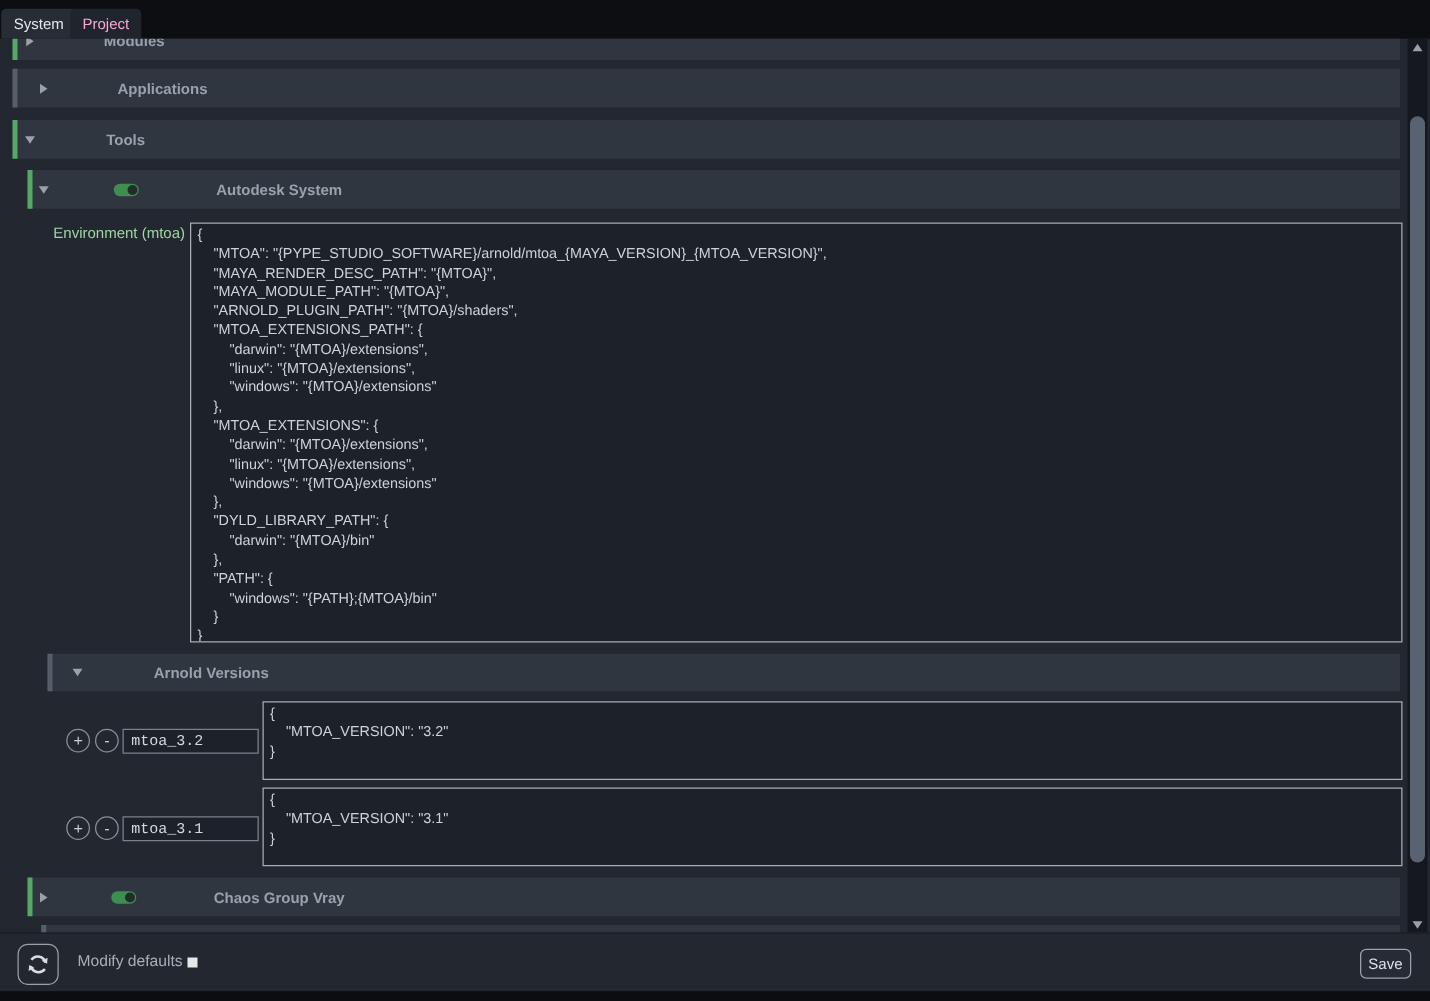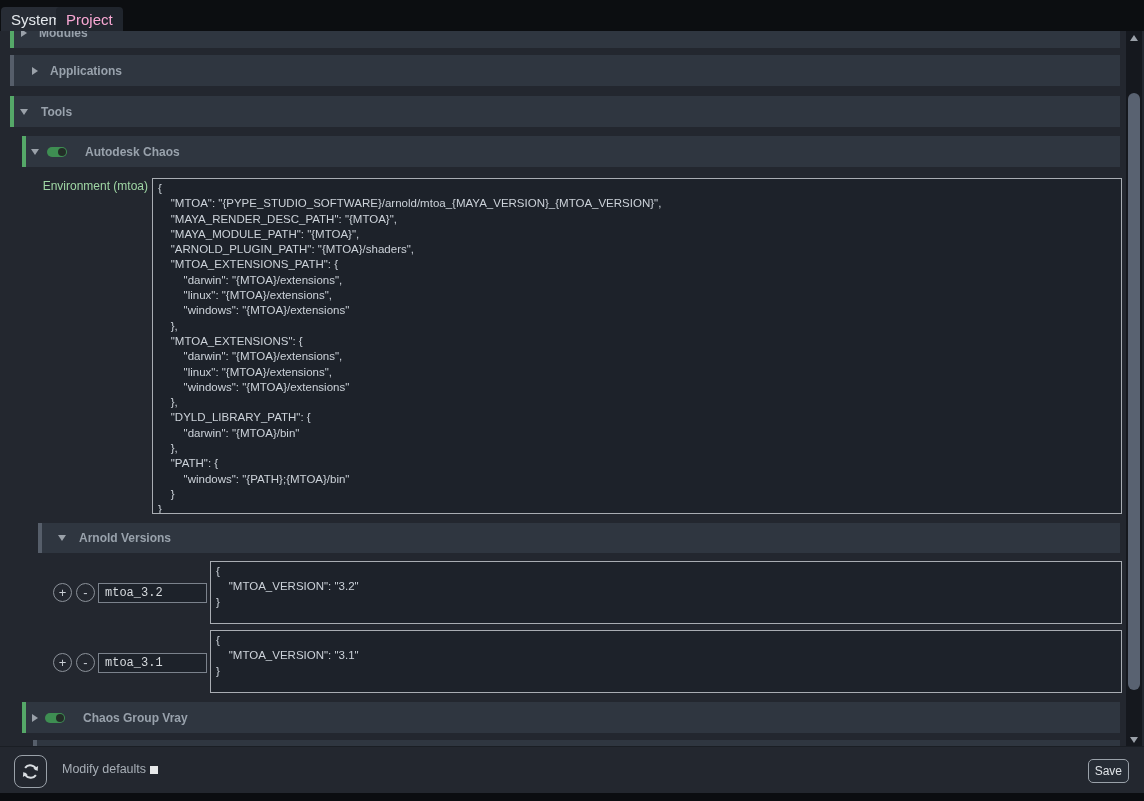--- a/index.html
+++ b/index.html
@@ -7,28 +7,28 @@
   .app {
     position:relative; width:1144px; height:801px; overflow:hidden;
     background:#23272f;
     font-family:"Liberation Sans","DejaVu Sans",sans-serif;
     color:#c7ccd3;
   }
   
   .tabbar { position:absolute; left:0; top:0; width:1144px; height:31px; background:#0c0e11; }
   .tab {
     position:absolute; top:7px; height:24px; display:flex; align-items:center; justify-content:center;
-    font-size:15px; color:#c2c8cf; border-radius:4px 4px 0 0; padding:0 10px; cursor:default;text-align:right;
+    font-size:12px; color:#c2c8cf; border-radius:4px 4px 0 0; padding:0 10px; cursor:default;text-align:right;
   }
   .tab.active { background:#272c35; color:#e4e8ec; }
   .tab.inactive { background:#20252d; color:#f9a8d4; }
   
   .viewport { position:absolute; left:0; top:31px; width:1144px; height:716px; background:#23272f; overflow:hidden; }
   .row {
-    position:absolute; height:31px; background:#2f3640; display:flex; align-items:center;
+    position:absolute; height:31px; background:#2f3640; display:flex; align-items:center;gap:44px;
   }
   .row .hdr-label { font-size:12px; font-weight:bold; color:#99a2ac; }
   .bord-green { border-left:4px solid #55a868; }
   .bord-gray  { border-left:4px solid #565e6a;padding-left:11px; }
   .tri-r { width:0; height:0; border-left:6px solid #9aa1a9; border-top:4px solid transparent; border-bottom:4px solid transparent; }
   .tri-d { width:0; height:0; border-top:6px solid #9aa1a9; border-left:4px solid transparent; border-right:4px solid transparent; }
   .toggle {
     position:relative; width:20px; height:10px; border-radius:5px; background:#3e8e52;
   }
   .toggle .knob { position:absolute; right:1px; top:1px; width:8px; height:8px; border-radius:50%; background:#232d27; }
@@ -94,21 +94,21 @@
     <div class="row bord-green" style="left:10px; top:65px; width:1110px;">
       <span class="tri-d" style="margin-left:6px;"></span>
       <span class="hdr-label" style="margin-left:13px;">Tools</span>
     </div>
 
     <div class="row bord-green" style="left:22px; top:105px; width:1098px;">
       <span class="tri-d" style="margin-left:5px;"></span>
       <span class="toggle" style="margin-left:8px;">
           <span class="knob"></span>
         </span>
-      <span class="hdr-label" style="margin-left:18px;">Autodesk Chaos</span>
+      <span class="hdr-label" style="margin-left:18px;">Autodesk System</span>
     </div>
 
     <div class="env-label" style="left:20px; top:148px; width:128px;">Environment (mtoa)</div>
     <textarea class="json-area" spellcheck="false" style="left: 152px; top: 147px; width: 970px; height: 336px;">{
     "MTOA": "{PYPE_STUDIO_SOFTWARE}/arnold/mtoa_{MAYA_VERSION}_{MTOA_VERSION}",
     "MAYA_RENDER_DESC_PATH": "{MTOA}",
     "MAYA_MODULE_PATH": "{MTOA}",
     "ARNOLD_PLUGIN_PATH": "{MTOA}/shaders",
     "MTOA_EXTENSIONS_PATH": {
         "darwin": "{MTOA}/extensions",

